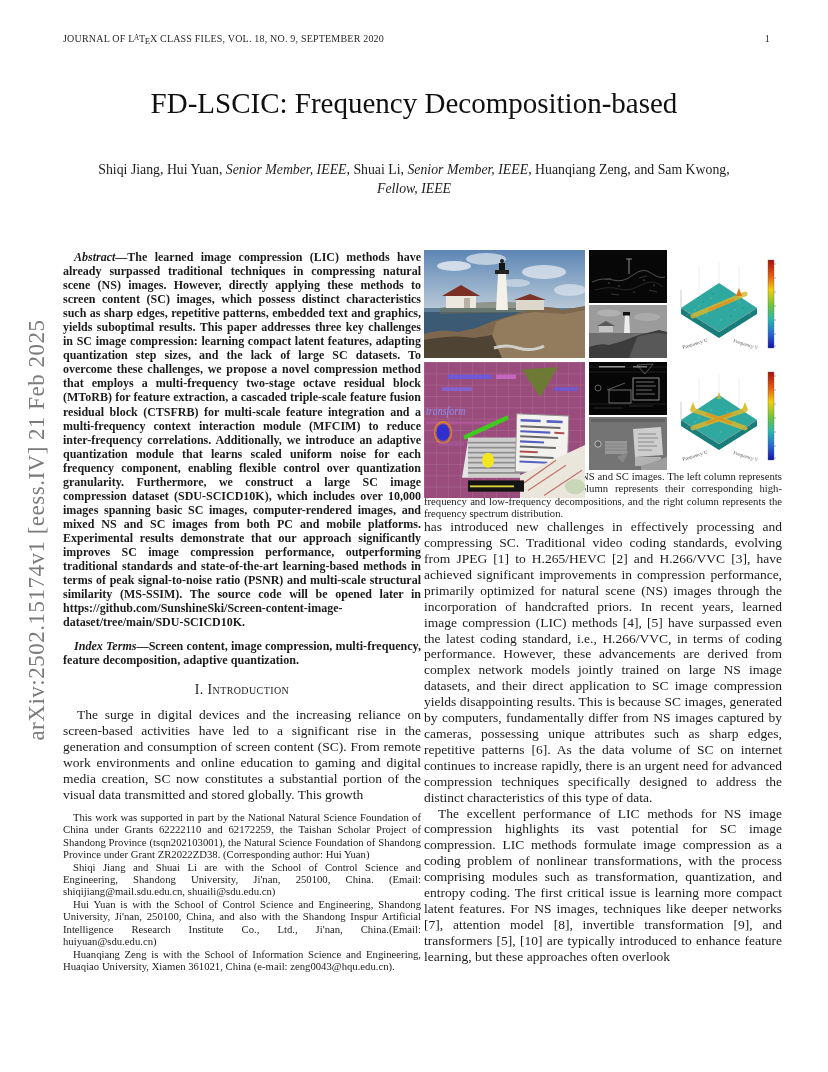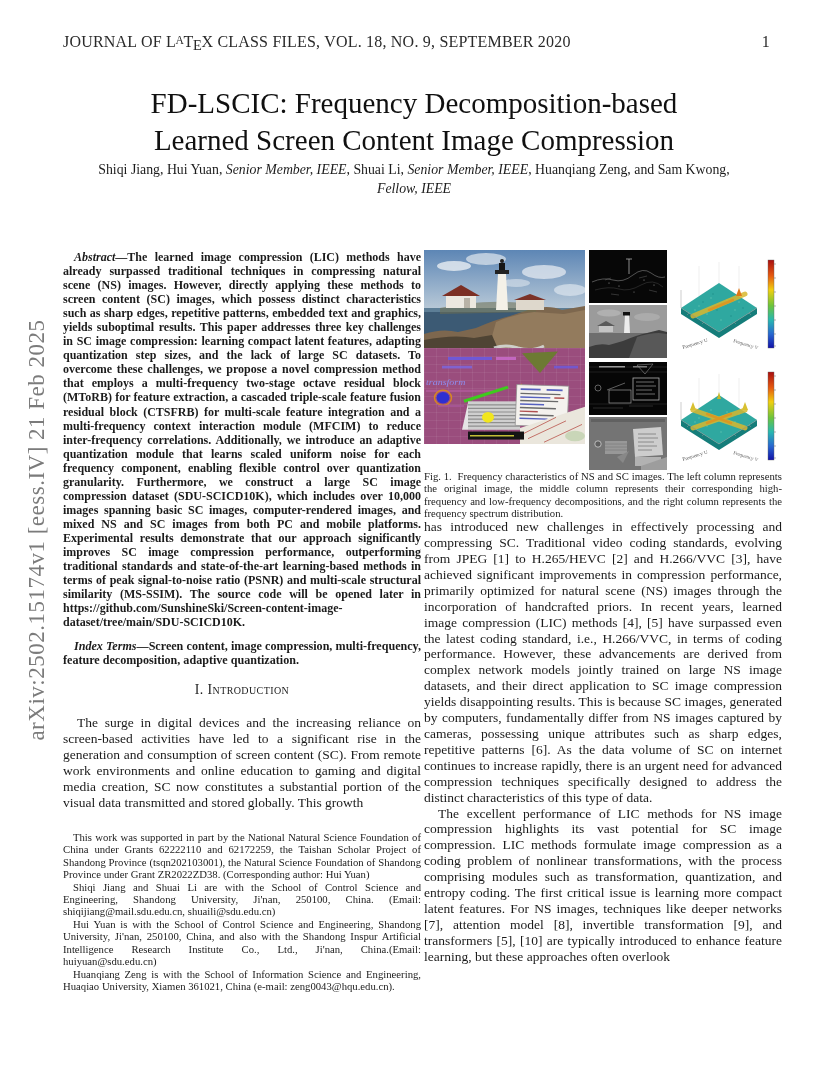--- a/index.html
+++ b/index.html
@@ -1,21 +1,21 @@
 <!DOCTYPE html>
 <html><head>
 <meta charset="utf-8">
 <style>
   html,body{margin:0;padding:0;background:#ffffff;}
   .page{position:relative;width:828px;height:1072px;background:#ffffff;overflow:hidden;
         font-family:"Liberation Serif",serif;color:#1b1b1b;}
 
   
   .runhead{position:absolute;left:63px;top:33px;width:707px;display:flex;
-           justify-content:space-between;font-size:16px;color:#2a2a2a;letter-spacing:.2px;}
+           justify-content:space-between;font-size:10px;color:#2a2a2a;letter-spacing:.2px;}
   .latex-a{font-size:.72em;vertical-align:.22em;margin:0 -.5px;}
   .latex-e{font-size:.9em;vertical-align:-.18em;margin:0 -.5px;}
 
   
   .arxiv{position:absolute;left:37px;top:530px;transform:translate(-50%,-50%) rotate(-90deg);
          white-space:nowrap;font-size:23px;color:#7b7b7b;letter-spacing:.5px;}
 
   
   .title{position:absolute;left:40px;width:748px;top:85px;text-align:center;
          font-size:29px;line-height:37px;color:#101010;}
@@ -25,24 +25,24 @@
 
   
   .col-left{position:absolute;left:63px;top:250px;width:358px;}
   .col-right{position:absolute;left:424px;top:248px;width:358px;}
 
   .abstract{font-weight:bold;font-size:12px;line-height:14.05px;text-align:justify;
             text-indent:11px;margin:0;}
   .abstract .lead,.terms .lead{font-style:italic;}
   .terms{font-weight:bold;font-size:12.1px;line-height:14px;text-align:justify;
          text-indent:11px;margin:10px 0 0 0;}
-  .sec-heading{margin:15px 0 17px 0;text-align:center;font-variant:small-caps;
+  .sec-heading{margin:15px 0 9px 0;text-align:center;font-variant:small-caps;
                font-size:13.8px;letter-spacing:.4px;}
   .body-para{font-size:13.5px;line-height:15.9px;text-align:justify;text-indent:14px;margin:0;}
-  .footnotes{margin-top:20px;font-size:10.7px;line-height:12.45px;text-align:justify;}
+  .footnotes{margin-top:8px;font-size:10.7px;line-height:12.45px;text-align:justify;}
   .footnotes p{margin:0;text-indent:10px;}
 
   
   .figure{position:relative;width:358px;height:222px;}
   .fcell{position:absolute;}
   .fcell svg{display:block;width:100%;height:100%;}
   .caption{font-size:10.7px;line-height:12.3px;text-align:justify;color:#1b1b1b;}
   .after-caption{}
 </style>
 </head>
@@ -52,21 +52,20 @@
 
   <div class="runhead">
     <span><span>JOURNAL OF L</span><span class="latex-a">A</span><span>T</span><span class="latex-e">E</span><span>X CLASS FILES, VOL. 18, NO. 9, SEPTEMBER 2020</span></span>
     <span>1</span>
   </div>
 
   <div class="arxiv">arXiv:2502.15174v1  [eess.IV]  21 Feb 2025</div>
 
   <div class="title">
     <div>FD-LSCIC: Frequency Decomposition-based</div>
-    <div>Learned Screen Content Image Compression</div>
   </div>
 
   <div class="authors">
     <span>Shiqi Jiang, Hui Yuan, </span><span class="it">Senior Member, IEEE</span><span>, Shuai Li, </span><span class="it">Senior Member, IEEE</span><span>, Huanqiang Zeng, and Sam Kwong, </span><span class="it">Fellow, IEEE</span>
   </div>
 
   <div class="col-left">
     <p class="abstract"><span class="lead">Abstract</span><span>—The learned image compression (LIC) methods have already surpassed traditional techniques in compressing natural scene (NS) images. However, directly applying these methods to screen content (SC) images, which possess distinct characteristics such as sharp edges, repetitive patterns, embedded text and graphics, yields suboptimal results. This paper addresses three key challenges in SC image compression: learning compact latent features, adapting quantization step sizes, and the lack of large SC datasets. To overcome these challenges, we propose a novel compression method that employs a multi-frequency two-stage octave residual block (MToRB) for feature extraction, a cascaded triple-scale feature fusion residual block (CTSFRB) for multi-scale feature integration and a multi-frequency context interaction module (MFCIM) to reduce inter-frequency correlations. Additionally, we introduce an adaptive quantization module that learns scaled uniform noise for each frequency component, enabling flexible control over quantization granularity. Furthermore, we construct a large SC image compression dataset (SDU-SCICD10K), which includes over 10,000 images spanning basic SC images, computer-rendered images, and mixed NS and SC images from both PC and mobile platforms. Experimental results demonstrate that our approach significantly improves SC image compression performance, outperforming traditional standards and state-of-the-art learning-based methods in terms of peak signal-to-noise ratio (PSNR) and multi-scale structural similarity (MS-SSIM). The source code will be opened later in https://github.com/SunshineSki/Screen-content-image-dataset/tree/main/SDU-SCICD10K.</span></p>
 
     <p class="terms"><span class="lead">Index Terms</span><span>—Screen content, image compression, multi-frequency, feature decomposition, adaptive quantization.</span></p>
@@ -114,21 +113,21 @@
           <rect x="75" y="13" width="6" height="7" fill="#151515"></rect>
           <circle cx="78" cy="11" r="2" fill="#222222"></circle>
           <rect x="22" y="44" width="30" height="14" fill="#ece8e0"></rect>
           <polygon points="18,46 37,35 56,46" fill="#7c2f24"></polygon>
           <rect x="40" y="48" width="6" height="10" fill="#b8b2a6"></rect>
           <rect x="92" y="50" width="28" height="10" fill="#ded8cc"></rect>
           <polygon points="90,50 106,44 122,50" fill="#7c3328"></polygon>
         </svg>
       </div>
 
-      <div class="fcell" style="left:0;top:100px;width:161px;height:96px;text-align:center;">
+      <div class="fcell" style="left:0;top:114px;width:161px;height:136px;text-align:center;">
         <svg viewBox="0 0 161 108" preserveAspectRatio="none">
           <defs>
             <pattern id="grid1" width="12" height="9" patternUnits="userSpaceOnUse">
               <path d="M12,0 L0,0 0,9" fill="none" stroke="rgba(255,255,255,0.22)" stroke-width="0.6"></path>
             </pattern>
           </defs>
           <rect width="161" height="108" fill="#9a4d7d"></rect>
           <rect width="161" height="108" fill="url(#grid1)"></rect>
           <rect x="24" y="10" width="44" height="3.5" fill="#6a5ae0" opacity=".9"></rect>
           <rect x="72" y="10" width="20" height="3.5" fill="#c86ac8" opacity=".9"></rect>

